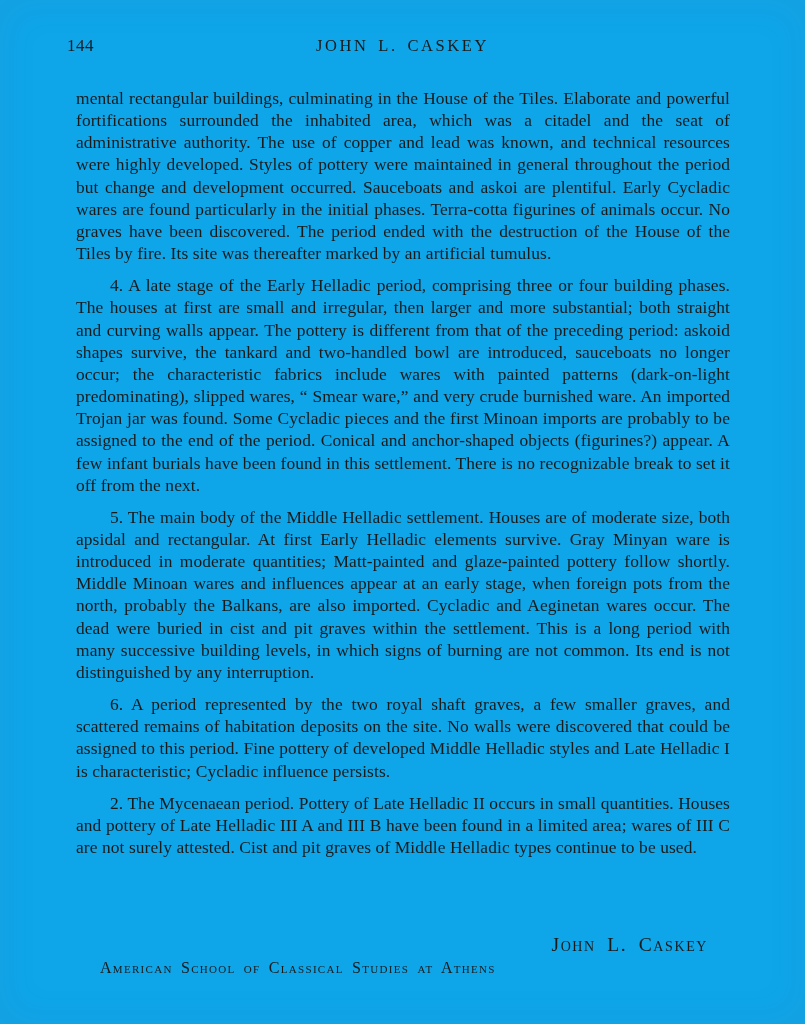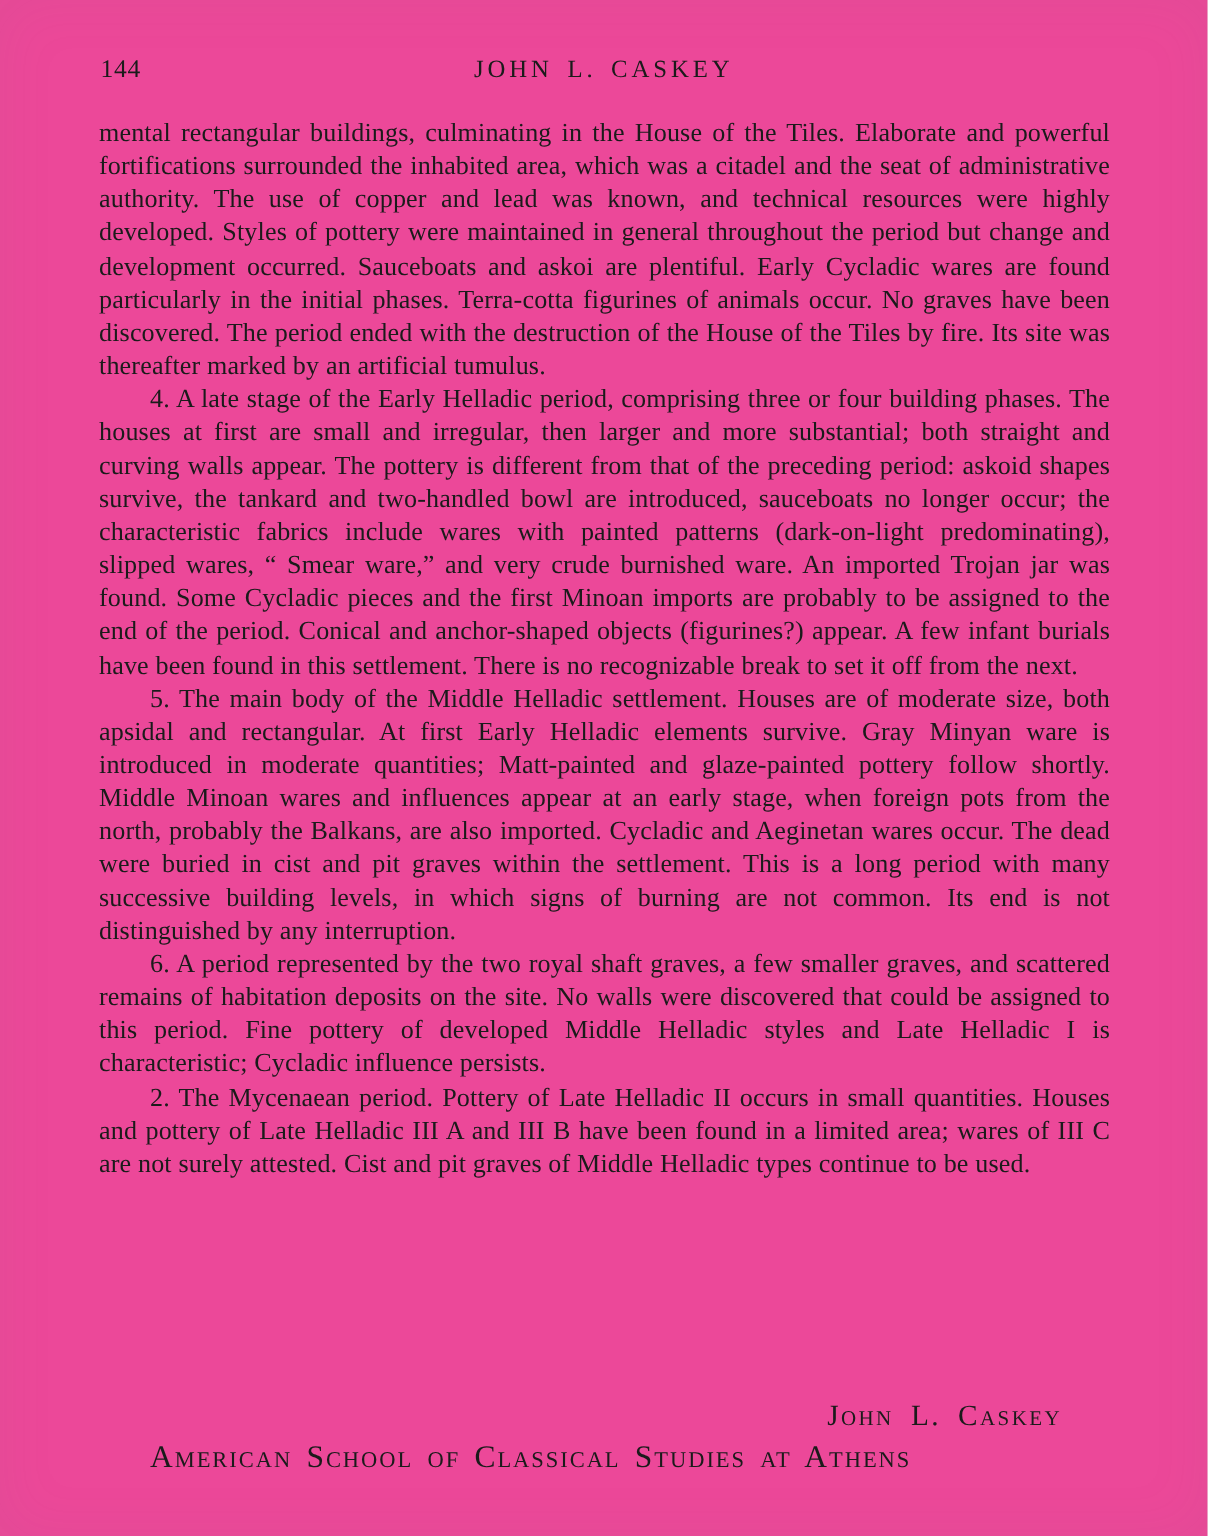--- a/index.html
+++ b/index.html
@@ -5,21 +5,21 @@
   html, body {
     margin: 0;
     padding: 0;
     background: #e9e9e7;
   }
   .page {
     position: relative;
     width: 805px;
     height: 1024px;
     margin: 0 auto;
-    background: #ec4899;
+    background: #0ea5e9;
     color: #1b1b1b;
     font-family: "Liberation Serif", "DejaVu Serif", serif;
     overflow: hidden;
   }
   
   .page::after {
     content: "";
     position: absolute;
     inset: 0;
     pointer-events: none;
@@ -49,41 +49,41 @@
     position: absolute;
     top: 77px;
     left: 66px;
     width: 674px;
     text-align: justify;
     font-size: 17.4px;
     line-height: 22.15px;
     letter-spacing: 0.1px;
   }
   .body-text p {
-    margin: 0;
+    margin: 10px;
     text-indent: 34px;
   }
   .body-text p.no-indent {
     text-indent: 0;
   }
   .signature {
     position: absolute;
     top: 934px;
     right: 97px;
     font-variant: small-caps;
     font-size: 19.5px;
     letter-spacing: 1.6px;
     word-spacing: 5px;
   }
   .affiliation {
     position: absolute;
     top: 959px;
     left: 100px;
     font-variant: small-caps;
-    font-size: 21px;
+    font-size: 16px;
     letter-spacing: 1.3px;
     word-spacing: 3px;
   }
 </style>
 </head>
 <body>
 
 <div class="page">
 
   <div class="header">

